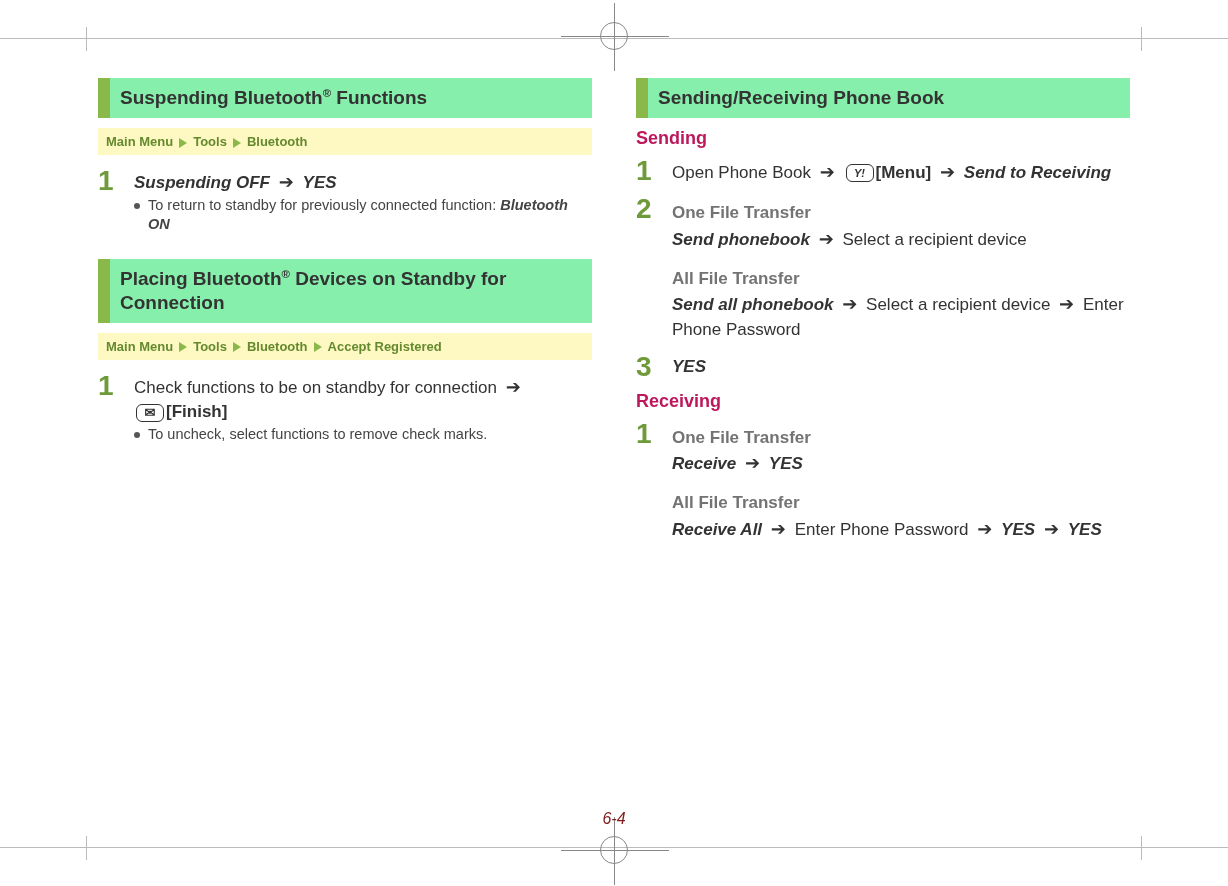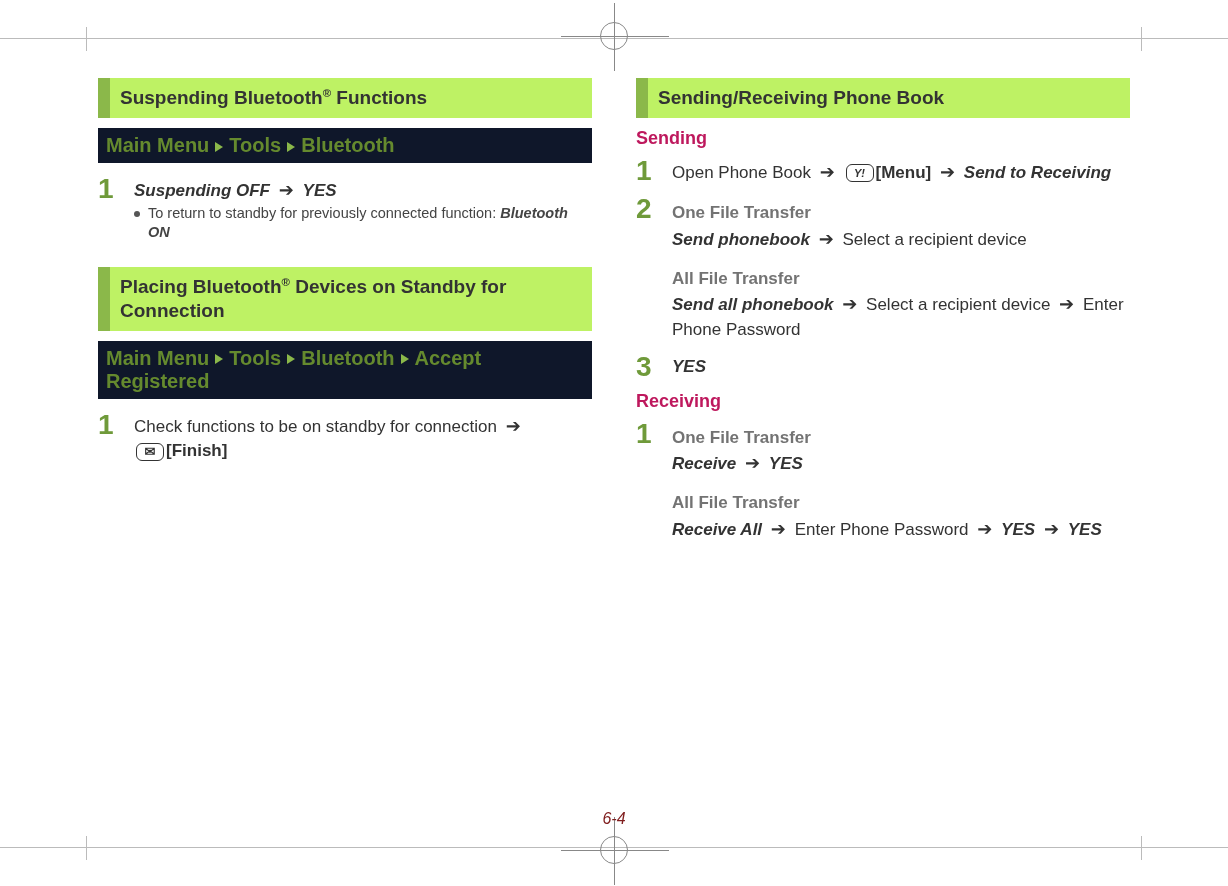--- a/index.html
+++ b/index.html
@@ -58,44 +58,44 @@
     border-bottom: 2px solid #333;
     margin-bottom: 16px;
   }
   .columns {
     display: flex;
     gap: 44px;
   }
   .col { flex: 1; min-width: 0; }
 
   .section-header {
-    background: #bef264;
+    background: #86efac;
     border-left: 12px solid #8bb84a;
     color: #333;
     font-weight: bold;
     font-size: 19px;
     padding: 8px 10px 8px 10px;
     margin-bottom: 10px;
     line-height: 1.25;
   }
   .section-header sup { font-size: 0.6em; }
 
   .intro {
     font-weight: bold;
     font-size: 16px;
     color: #444;
     margin: 6px 0 10px 0;
     line-height: 1.35;
   }
 
   .menu-path {
-    background: #0f172a;
+    background: #fef9c3;
     color: #658a2e;
     font-weight: bold;
-    font-size: 20px;
+    font-size: 13px;
     padding: 6px 8px;
     margin: 6px 0 12px 0;
   }
   .menu-path .sep {
     display:inline-block; width:0; height:0;
     border-left:8px solid #8bb84a;
     border-top:5px solid transparent;
     border-bottom:5px solid transparent;
     margin:0 6px; vertical-align:middle;
   }
@@ -207,20 +207,23 @@
       <div class="menu-path">
         <span>Main Menu</span><span class="sep"></span><span>Tools</span><span class="sep"></span><span>Bluetooth</span><span class="sep"></span><span>Accept Registered</span>
       </div>
 
       <div class="step">
         <div class="step-num">1</div>
         <div class="step-body">
           <span>Check functions to be on standby for connection</span>
           <span class="arrow">➔</span><br>
           <span class="key-icon mail"></span><b>[Finish]</b>
+          <div class="bullet">
+            <span>To uncheck, select functions to remove check marks.</span>
+          </div>
         </div>
       </div>
 
     </div>
 
     <div class="col">
 
       <div class="section-header">
         <span>Sending/Receiving Phone Book</span>
       </div>

